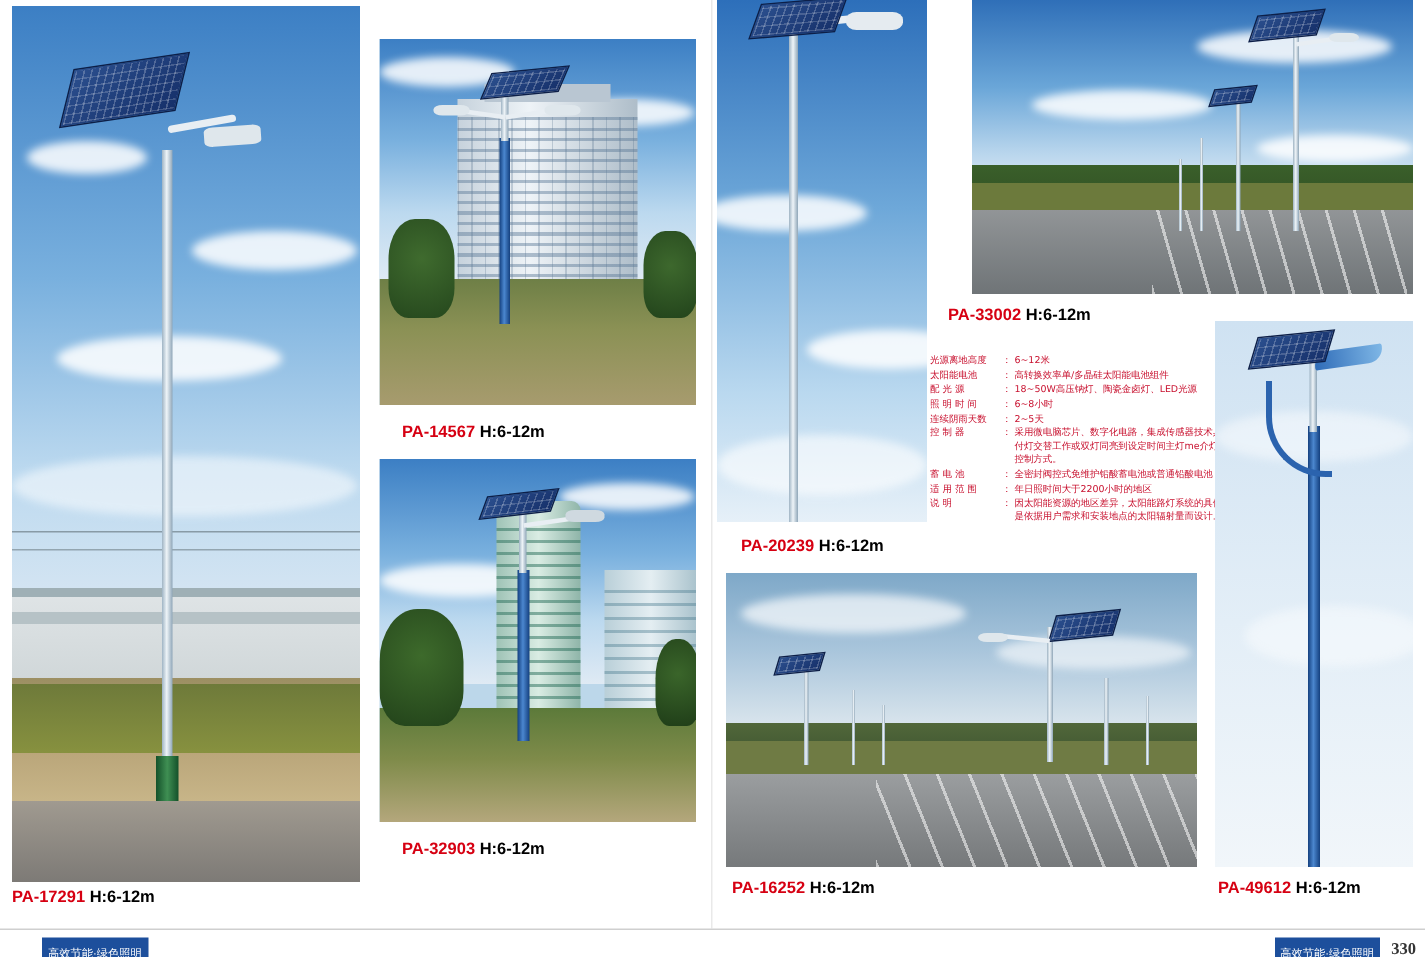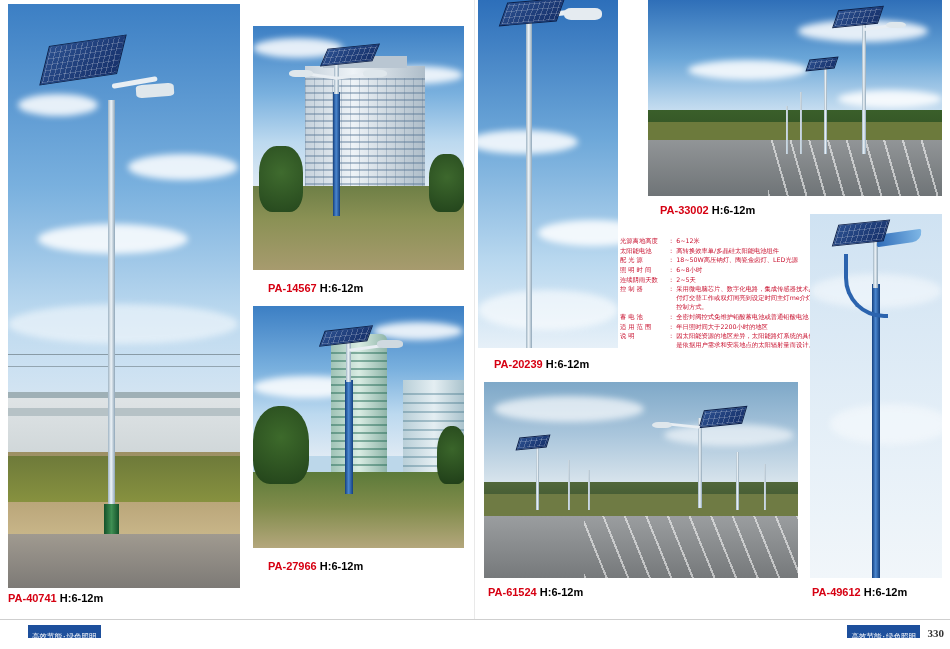--- a/index.html
+++ b/index.html
@@ -55,21 +55,21 @@
   .spec-key{width:46px;flex:0 0 46px;letter-spacing:0px;text-align:justify;}
   .spec-val{flex:1;}
   .spec-sep{padding:0 2px;}
 
   
   .footer{position:absolute;left:0;right:0;bottom:0;height:30px;}
   .footer-line{position:absolute;left:0;right:0;top:0;height:1px;background:#cfcfcf;}
   .pg{position:absolute;top:8px;font-size:11px;color:#333;font-weight:bold;margin-left:40px;}
   .pgbar{position:absolute;top:6px;height:13px;background:#1d4f9c;}
   .pgbar span{color:#fff;font-size:7.5px;line-height:13px;padding:0 4px;white-space:nowrap;
-              font-family:Liberation Mono, monospace;}
+              font-family:Liberation Sans, sans-serif;}
   .gutter{position:absolute;left:474px;top:0;bottom:30px;width:1px;background:#e9e9e9;}
 </style>
 </head>
 <body>
 
 <div class="page">
 
   <div class="photo" style="left:8px;top:4px;width:232px;height:584px;">
     <div class="sky" style="height:74%;"></div>
     <div class="cloud" style="left:10px;top:90px;width:80px;height:22px;"></div>
@@ -88,21 +88,21 @@
     <div style="position:absolute;left:0;top:452px;width:232px;height:46px;background:linear-gradient(#6e7a3a,#87913f);"></div>
     <div style="position:absolute;left:0;bottom:0;width:232px;height:54px;background:linear-gradient(#a09a90,#7d7a76);"></div>
 
     <div class="pole" style="left:100px;top:96px;width:7px;height:420px;"></div>
     <div style="position:absolute;left:96px;top:500px;width:15px;height:30px;background:linear-gradient(90deg,#14512a,#3f8f53,#14512a);"></div>
     <div class="arm" style="left:104px;top:80px;width:46px;height:5px;border-radius:3px;transform:rotate(-10deg);transform-origin:left center;"></div>
     <div class="lamp" style="left:128px;top:80px;width:38px;height:13px;transform:rotate(-4deg);"></div>
     <div class="panel" style="left:38px;top:36px;width:72px;height:38px;transform:skewX(-22deg) rotate(-9deg);"></div>
   </div>
   <div class="caption" style="left:8px;top:592px;">
-    <span>PA-40741</span>
+    <span>PA-17291</span>
     <span class="h">H:6-12m</span>
   </div>
 
   <div class="photo" style="left:253px;top:26px;width:211px;height:244px;">
     <div class="sky" style="height:66%;"></div>
     <div class="cloud" style="left:0px;top:12px;width:90px;height:20px;"></div>
     <div class="cloud" style="left:120px;top:40px;width:90px;height:18px;"></div>
     <div class="bldg" style="left:52px;top:40px;width:120px;height:140px;background:linear-gradient(90deg,#c6d2dc,#eef3f7 40%,#aebdc9);"></div>
     <div style="position:absolute;left:52px;top:52px;width:120px;height:128px;
          background:repeating-linear-gradient(0deg,rgba(90,120,150,.45) 0 2px,transparent 2px 7px),
@@ -137,21 +137,21 @@
     <div class="ground" style="height:76px;background:linear-gradient(#5c7a3a,#7f8b4a 45%,#b4a77c);"></div>
     <div style="position:absolute;left:0px;top:100px;width:56px;height:78px;background:radial-gradient(circle at 50% 40%,#3d6a2b,#22421a);border-radius:45% 45% 30% 30%;"></div>
     <div style="position:absolute;left:184px;top:120px;width:30px;height:58px;background:radial-gradient(circle at 50% 40%,#3a652a,#1f3d18);border-radius:45% 45% 30% 30%;"></div>
     <div class="pole-blue" style="left:92px;top:74px;width:8px;height:114px;"></div>
     <div class="pole" style="left:93px;top:30px;width:5px;height:46px;"></div>
     <div class="arm" style="left:96px;top:40px;width:40px;height:3px;transform:rotate(-8deg);"></div>
     <div class="lamp" style="left:124px;top:34px;width:26px;height:8px;background:#cfd9e0;"></div>
     <div class="panel" style="left:70px;top:22px;width:44px;height:14px;transform:skewX(-26deg) rotate(-7deg);"></div>
   </div>
   <div class="caption" style="left:268px;top:560px;">
-    <span>PA-27966</span>
+    <span>PA-32903</span>
     <span class="h">H:6-12m</span>
   </div>
 
   <div class="gutter"></div>
 
   <div class="photo" style="left:478px;top:0px;width:140px;height:348px;background:linear-gradient(#2d6fba 0%,#6ea8d9 40%,#b9d8ef 75%,#e6f0f8 100%);">
     <div class="cloud" style="left:-10px;top:130px;width:110px;height:24px;"></div>
     <div class="cloud" style="left:60px;top:220px;width:110px;height:26px;"></div>
     <div class="cloud" style="left:0px;top:290px;width:140px;height:40px;opacity:.7;"></div>
     <div class="pole" style="left:48px;top:18px;width:6px;height:330px;"></div>
@@ -177,21 +177,21 @@
 
     <div class="pole" style="left:214px;top:20px;width:4px;height:134px;"></div>
     <div class="panel" style="left:188px;top:8px;width:42px;height:16px;transform:skewX(-24deg) rotate(-6deg);"></div>
     <div class="arm" style="left:216px;top:26px;width:30px;height:3px;transform:rotate(-8deg);"></div>
     <div class="lamp" style="left:238px;top:22px;width:20px;height:6px;"></div>
     <div class="pole" style="left:176px;top:66px;width:3px;height:88px;"></div>
     <div class="panel" style="left:160px;top:58px;width:26px;height:10px;transform:skewX(-24deg) rotate(-6deg);"></div>
     <div class="pole" style="left:152px;top:92px;width:2px;height:62px;"></div>
     <div class="pole" style="left:138px;top:106px;width:2px;height:48px;"></div>
   </div>
-  <div class="caption" style="left:660px;top:204px;">
+  <div class="caption" style="left:632px;top:204px;">
     <span>PA-33002</span>
     <span class="h">H:6-12m</span>
   </div>
 
   <div class="spec">
     <div class="spec-row">
       <div class="spec-key">光源离地高度</div>
       <div class="spec-sep">：</div>
       <div class="spec-val">6~12米</div>
     </div>
@@ -253,21 +253,21 @@
     <div class="lamp" style="left:168px;top:40px;width:20px;height:6px;"></div>
 
     <div class="pole" style="left:52px;top:62px;width:3px;height:66px;"></div>
     <div class="panel" style="left:34px;top:54px;width:28px;height:11px;transform:skewX(-22deg) rotate(-6deg);"></div>
     <div class="pole" style="left:84px;top:78px;width:2px;height:50px;"></div>
     <div class="pole" style="left:104px;top:88px;width:2px;height:40px;"></div>
     <div class="pole" style="left:252px;top:70px;width:3px;height:58px;"></div>
     <div class="pole" style="left:280px;top:82px;width:2px;height:46px;"></div>
   </div>
   <div class="caption" style="left:488px;top:586px;">
-    <span>PA-61524</span>
+    <span>PA-16252</span>
     <span class="h">H:6-12m</span>
   </div>
 
   <div class="photo" style="left:810px;top:214px;width:132px;height:364px;background:linear-gradient(#cfe2f2 0%,#e3eef7 55%,#f1f6fa 100%);">
     <div class="cloud" style="left:0px;top:60px;width:132px;height:34px;opacity:.55;"></div>
     <div class="cloud" style="left:20px;top:190px;width:120px;height:40px;opacity:.5;"></div>
     <div class="pole-blue" style="left:62px;top:70px;width:8px;height:294px;"></div>
     <div class="pole" style="left:63px;top:22px;width:5px;height:52px;"></div>
     <div style="position:absolute;left:34px;top:40px;width:40px;height:60px;border-left:4px solid #2b63ae;border-bottom:4px solid #2b63ae;border-radius:0 0 0 40px;"></div>
     <div style="position:absolute;left:66px;top:18px;width:46px;height:12px;background:linear-gradient(90deg,#2f6cb8,#7fb7e6);border-radius:12px 2px 12px 2px;transform:rotate(-8deg);"></div>

